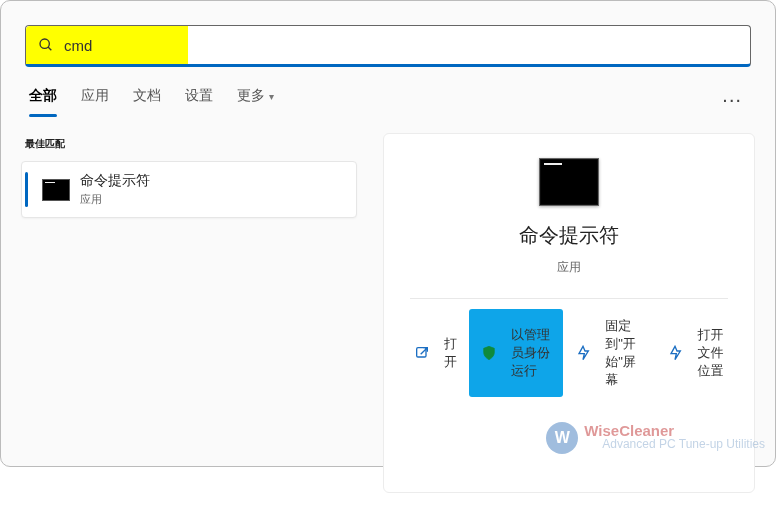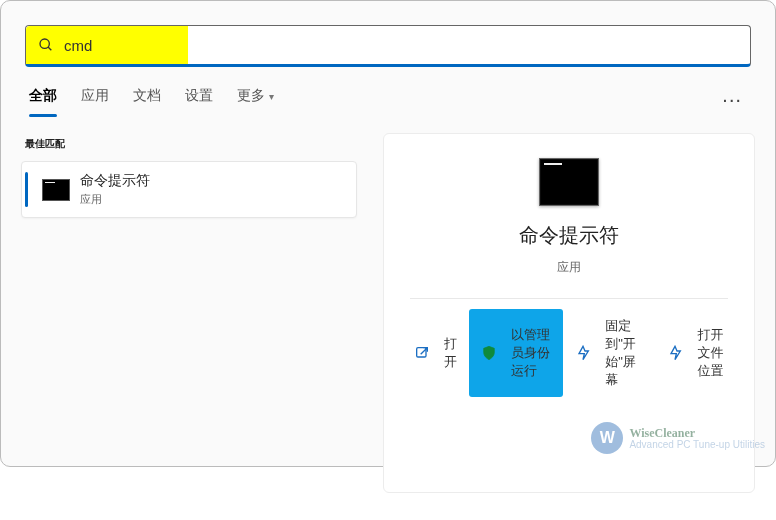--- a/index.html
+++ b/index.html
@@ -37,22 +37,22 @@
   .preview-title { font-size:20px; color:#222; margin-top:6px; }
   .preview-sub { font-size:12px; color:#666; }
   .divider { height:1px; background:#e8e8e8; margin: 22px 14px 10px 14px; }
   .actions { display:flex; flex-direction:row; padding: 0 6px; }
   .action { display:flex; align-items:center; gap:14px; padding: 8px 12px; font-size:13px; color:#333; cursor:pointer; border-radius:3px; }
   .action.hl { background:#0ea5e9; }
   .action svg { width:16px; height:16px; flex:0 0 16px; }
   
   .watermark { position:absolute; right:10px; bottom:12px; display:flex; align-items:center; gap:6px; opacity:0.45; }
   .watermark .circle { width:32px; height:32px; border-radius:50%; background:#2f6fb7; color:#fff; font-weight:700; display:flex; align-items:center; justify-content:center; font-size:16px; }
-  .watermark .txt .l1 { font-size:12px; color:#14532d; font-weight:600; line-height:12px;font-family:Liberation Serif, serif; }
-  .watermark .txt .l2 { font-size:10px; color:#7ba0c8; }
+  .watermark .txt .l1 { font-size:15px; color:#b91c1c; font-weight:600; line-height:12px; }
+  .watermark .txt .l2 { font-size:12px; color:#7ba0c8;margin-left:18px; }
 </style>
 </head>
 <body>
 
 <div class="window">
 
   <div class="search-wrap">
     <div class="search-bar">
       <div class="search-left">
         <svg viewBox="0 0 24 24">

